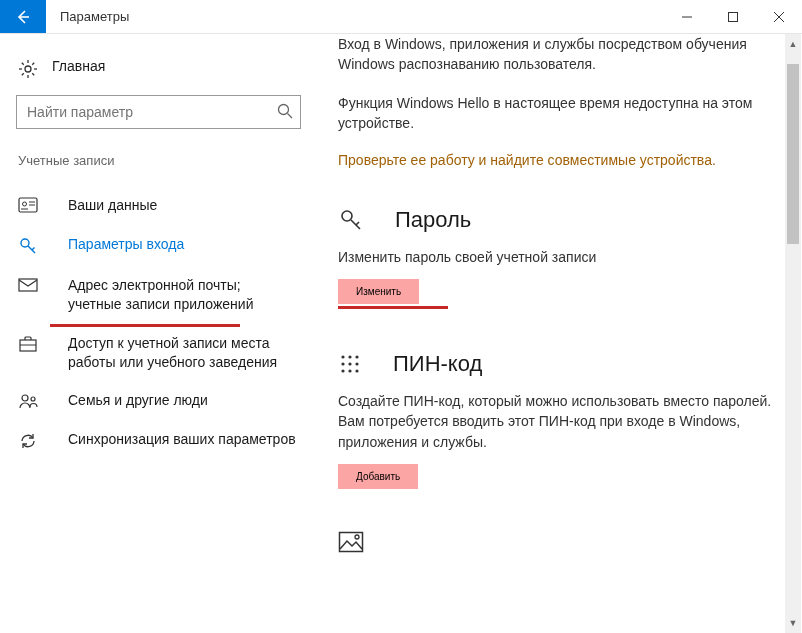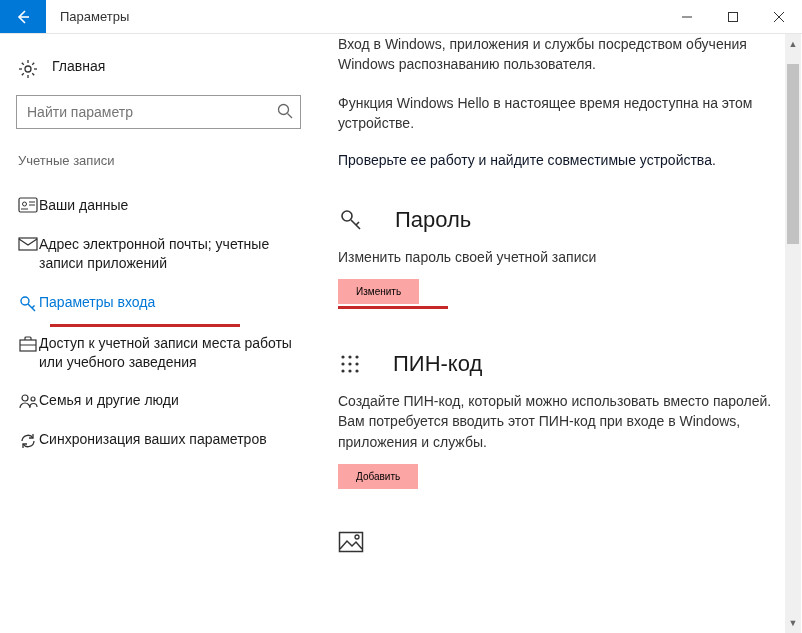--- a/index.html
+++ b/index.html
@@ -88,21 +88,21 @@
   .category-label {
     font-size: 13px;
     color: #666;
     margin-bottom: 18px;
     padding-left: 2px;
   }
   .nav-list {}
   .nav-item {
     display: flex;
     align-items: flex-start;
-    gap: 1px;
+    gap: 30px;
     padding: 10px 4px 10px 2px;
     cursor: pointer;
     line-height: 1.35;
   }
   .nav-item.selected { color: #0078d7; }
   .nav-icon { flex: 0 0 20px; margin-top: 1px; }
   .nav-label { flex: 1; }
   .red-underline-sidebar {
     position: absolute;
     left: 50px;
@@ -118,21 +118,21 @@
     position: relative;
   }
   .main-inner { position: relative; }
   .para {
     font-size: 14px;
     color: #333;
     line-height: 1.45;
     margin-bottom: 18px;
   }
   .link {
-    color: #0f172a;
+    color: #a16207;
     cursor: pointer;
     margin-bottom: 36px;
     display: block;
     line-height: 1.4;
   }
   .section-head {
     display: flex;
     align-items: center;
     gap: 31px;
     margin-bottom: 14px;
@@ -268,39 +268,39 @@
             <rect x="1" y="1" width="18" height="14" rx="1.5" stroke="#333" stroke-width="1.2" fill="none"></rect>
             <circle cx="6.5" cy="7" r="2" stroke="#333" stroke-width="1" fill="none"></circle>
             <line x1="11" y1="5" x2="17" y2="5" stroke="#333" stroke-width="1"></line>
             <line x1="11" y1="8" x2="17" y2="8" stroke="#333" stroke-width="1"></line>
             <line x1="3" y1="12" x2="10" y2="12" stroke="#333" stroke-width="1"></line>
           </svg>
         </span>
         <span class="nav-label">Ваши данные</span>
       </div>
 
-      <div class="nav-item">
-        <span class="nav-icon">
-          <svg width="20" height="16" viewBox="0 0 20 16">
-            <rect x="1" y="2" width="18" height="12" stroke="#333" stroke-width="1.2" fill="none"></rect>
-            <path d="M1 3 L10 9 L19 3" stroke="#333" stroke-width="1.2" fill="none"></path>
-          </svg>
-        </span>
-        <span class="nav-label">Адрес электронной почты; учетные записи приложений</span>
-      </div>
-
       <div class="nav-item selected">
         <span class="nav-icon">
           <svg width="20" height="20" viewBox="0 0 20 20">
             <circle cx="7" cy="7" r="4" stroke="#0078d7" stroke-width="1.4" fill="none"></circle>
             <line x1="10" y1="10" x2="17" y2="17" stroke="#0078d7" stroke-width="1.4"></line>
             <line x1="14" y1="14" x2="16.5" y2="11.5" stroke="#0078d7" stroke-width="1.4"></line>
           </svg>
         </span>
         <span class="nav-label">Параметры входа</span>
+      </div>
+
+      <div class="nav-item">
+        <span class="nav-icon">
+          <svg width="20" height="16" viewBox="0 0 20 16">
+            <rect x="1" y="2" width="18" height="12" stroke="#333" stroke-width="1.2" fill="none"></rect>
+            <path d="M1 3 L10 9 L19 3" stroke="#333" stroke-width="1.2" fill="none"></path>
+          </svg>
+        </span>
+        <span class="nav-label">Адрес электронной почты; учетные записи приложений</span>
       </div>
 
       <div class="nav-item">
         <span class="nav-icon">
           <svg width="20" height="18" viewBox="0 0 20 18">
             <rect x="2" y="5" width="16" height="11" stroke="#333" stroke-width="1.2" fill="none"></rect>
             <path d="M7 5 V3 a1 1 0 0 1 1 -1 h4 a1 1 0 0 1 1 1 V5" stroke="#333" stroke-width="1.2" fill="none"></path>
             <line x1="2" y1="10" x2="18" y2="10" stroke="#333" stroke-width="1"></line>
           </svg>
         </span>

